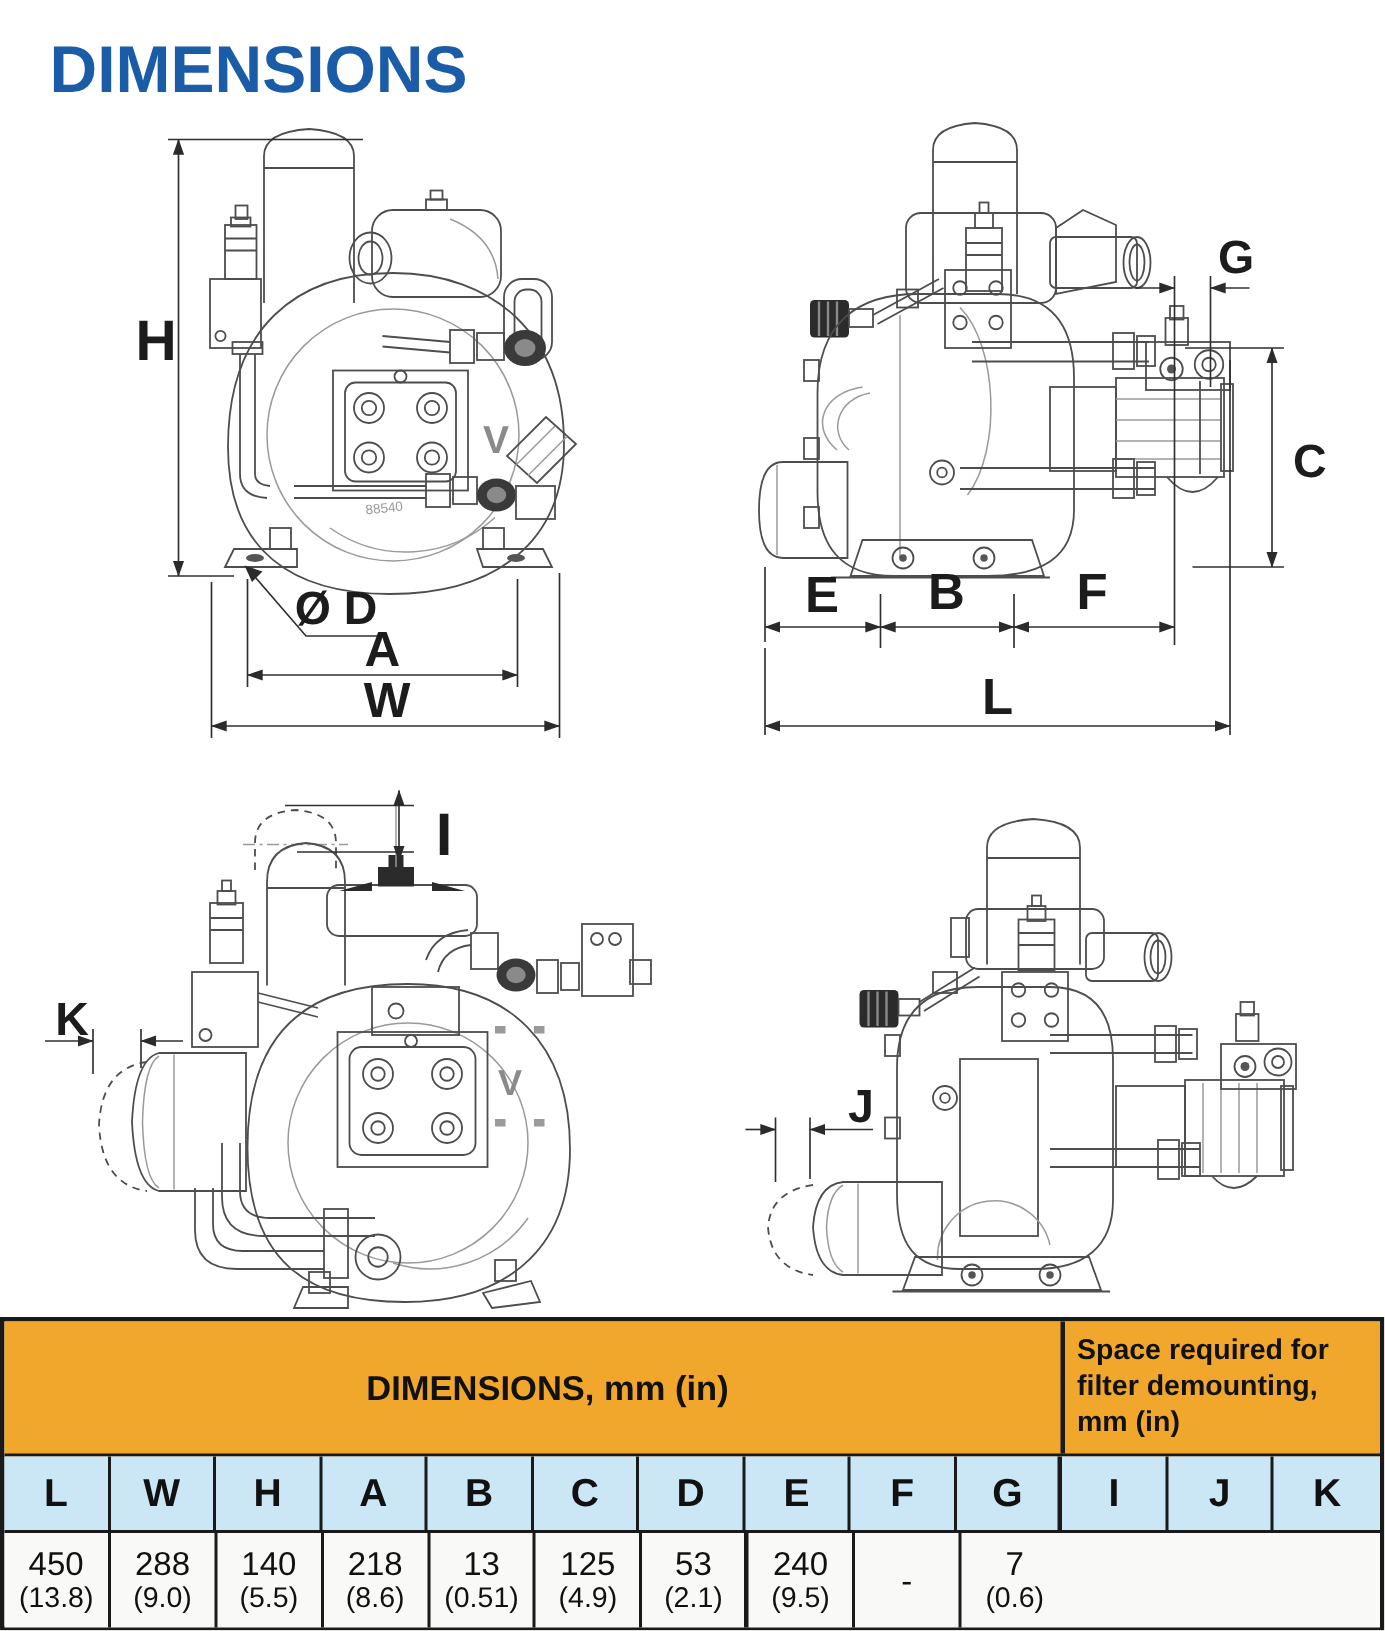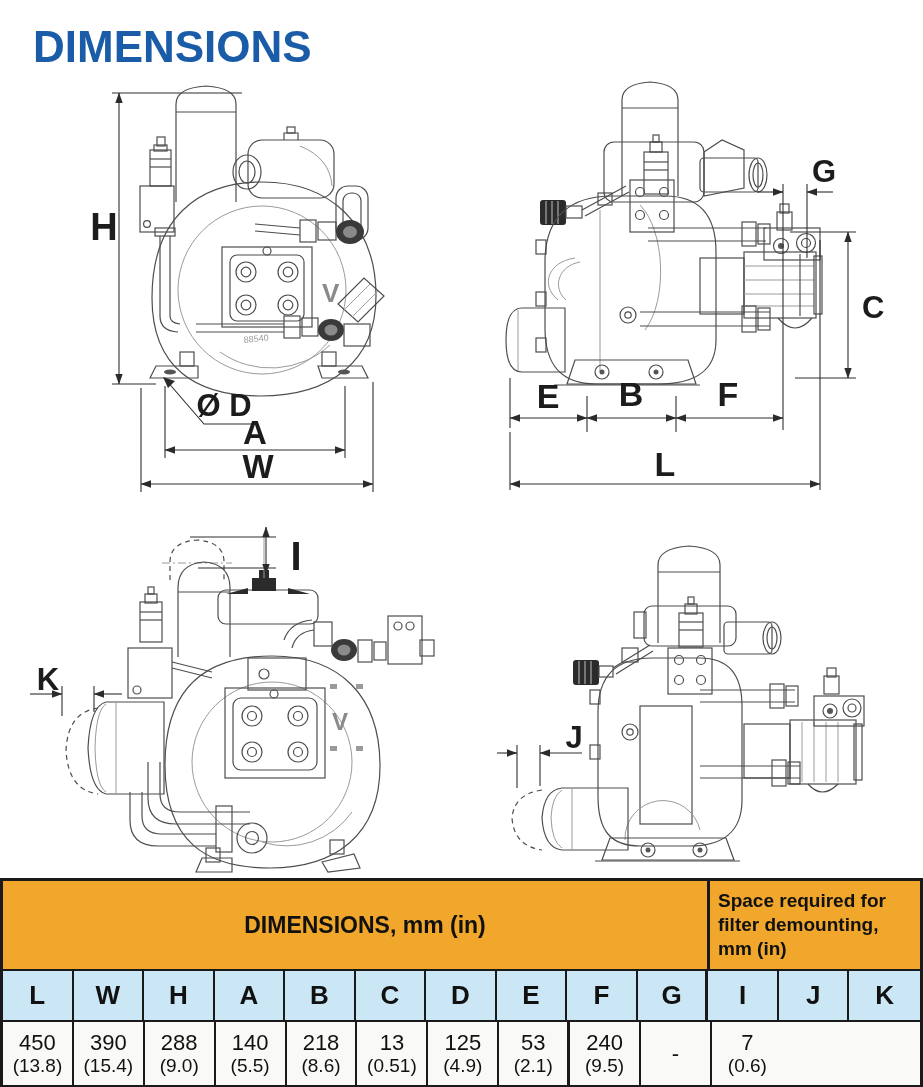--- a/index.html
+++ b/index.html
@@ -479,24 +479,20 @@
         <div class="cell">I</div>
         <div class="cell">J</div>
         <div class="cell last">K</div>
       </div>
     <div class="tvals" id="val-row">
         <div class="cell">
           <span class="mm">450</span>
           <span class="in">(13.8)</span>
         </div>
         <div class="cell">
-          <span class="mm">390</span>
-          <span class="in">(15.4)</span>
-        </div>
-        <div class="cell">
           <span class="mm">288</span>
           <span class="in">(9.0)</span>
         </div>
         <div class="cell">
           <span class="mm">140</span>
           <span class="in">(5.5)</span>
         </div>
         <div class="cell">
           <span class="mm">218</span>
           <span class="in">(8.6)</span>

